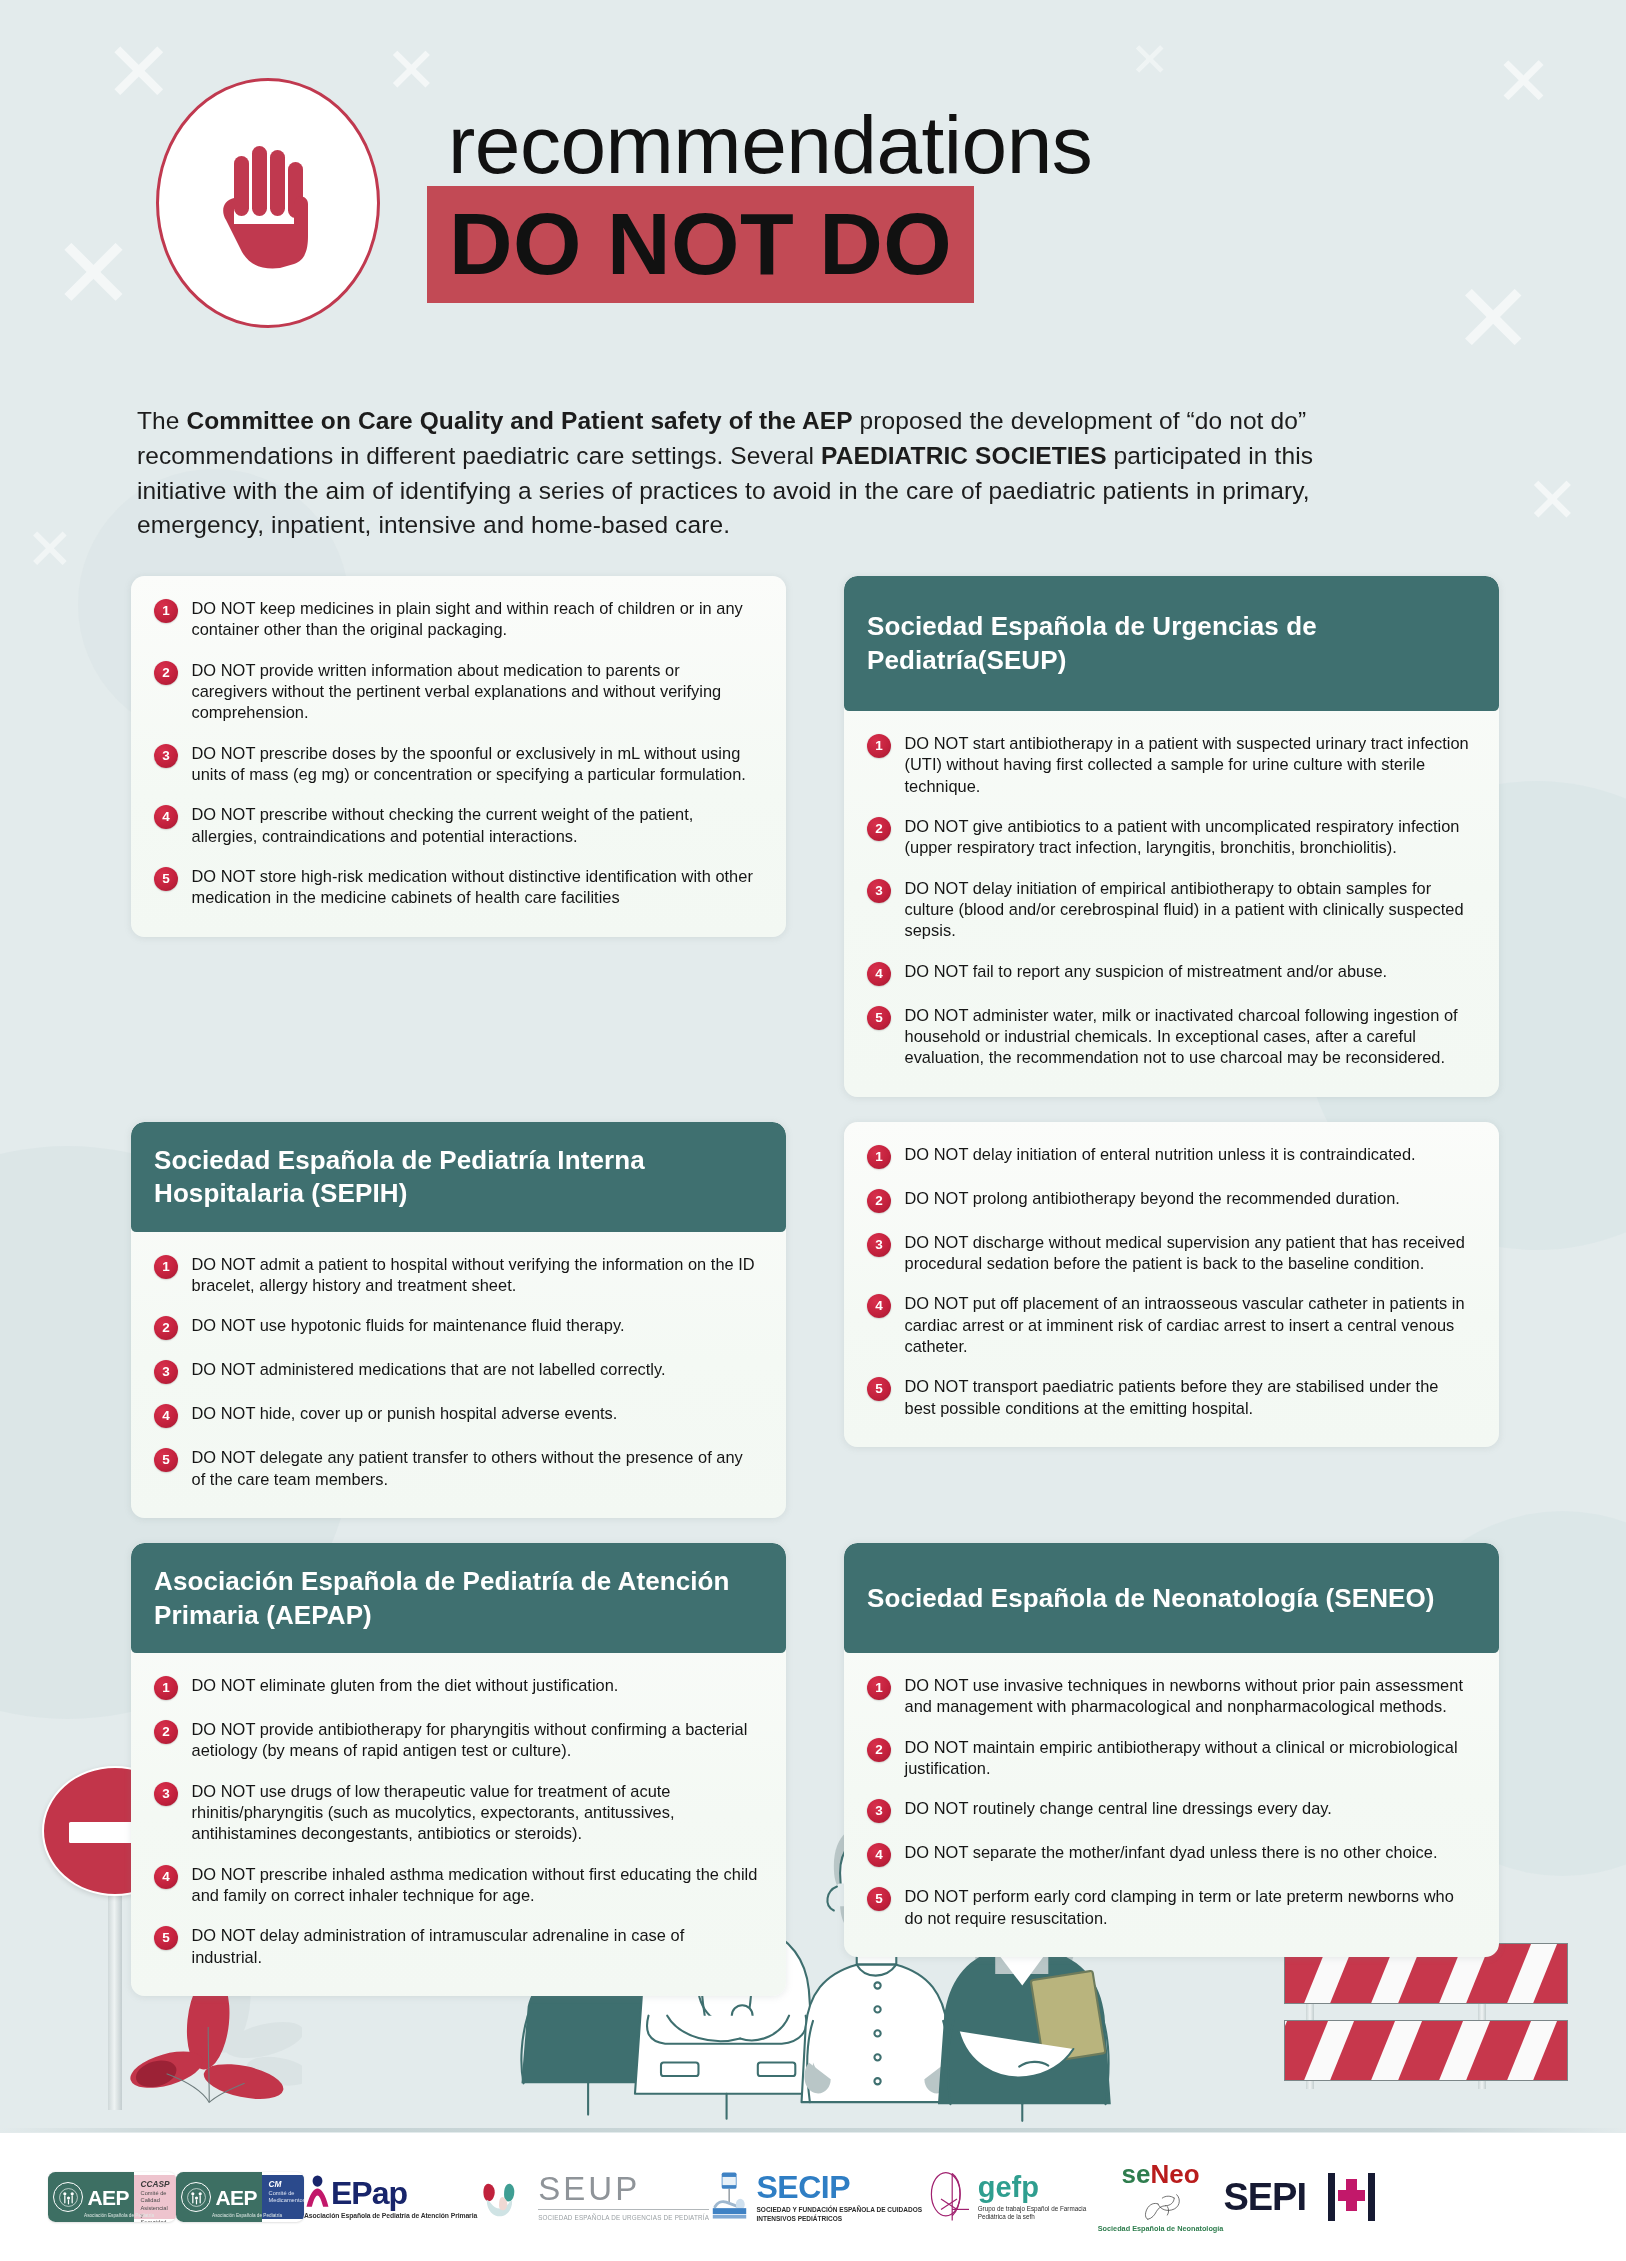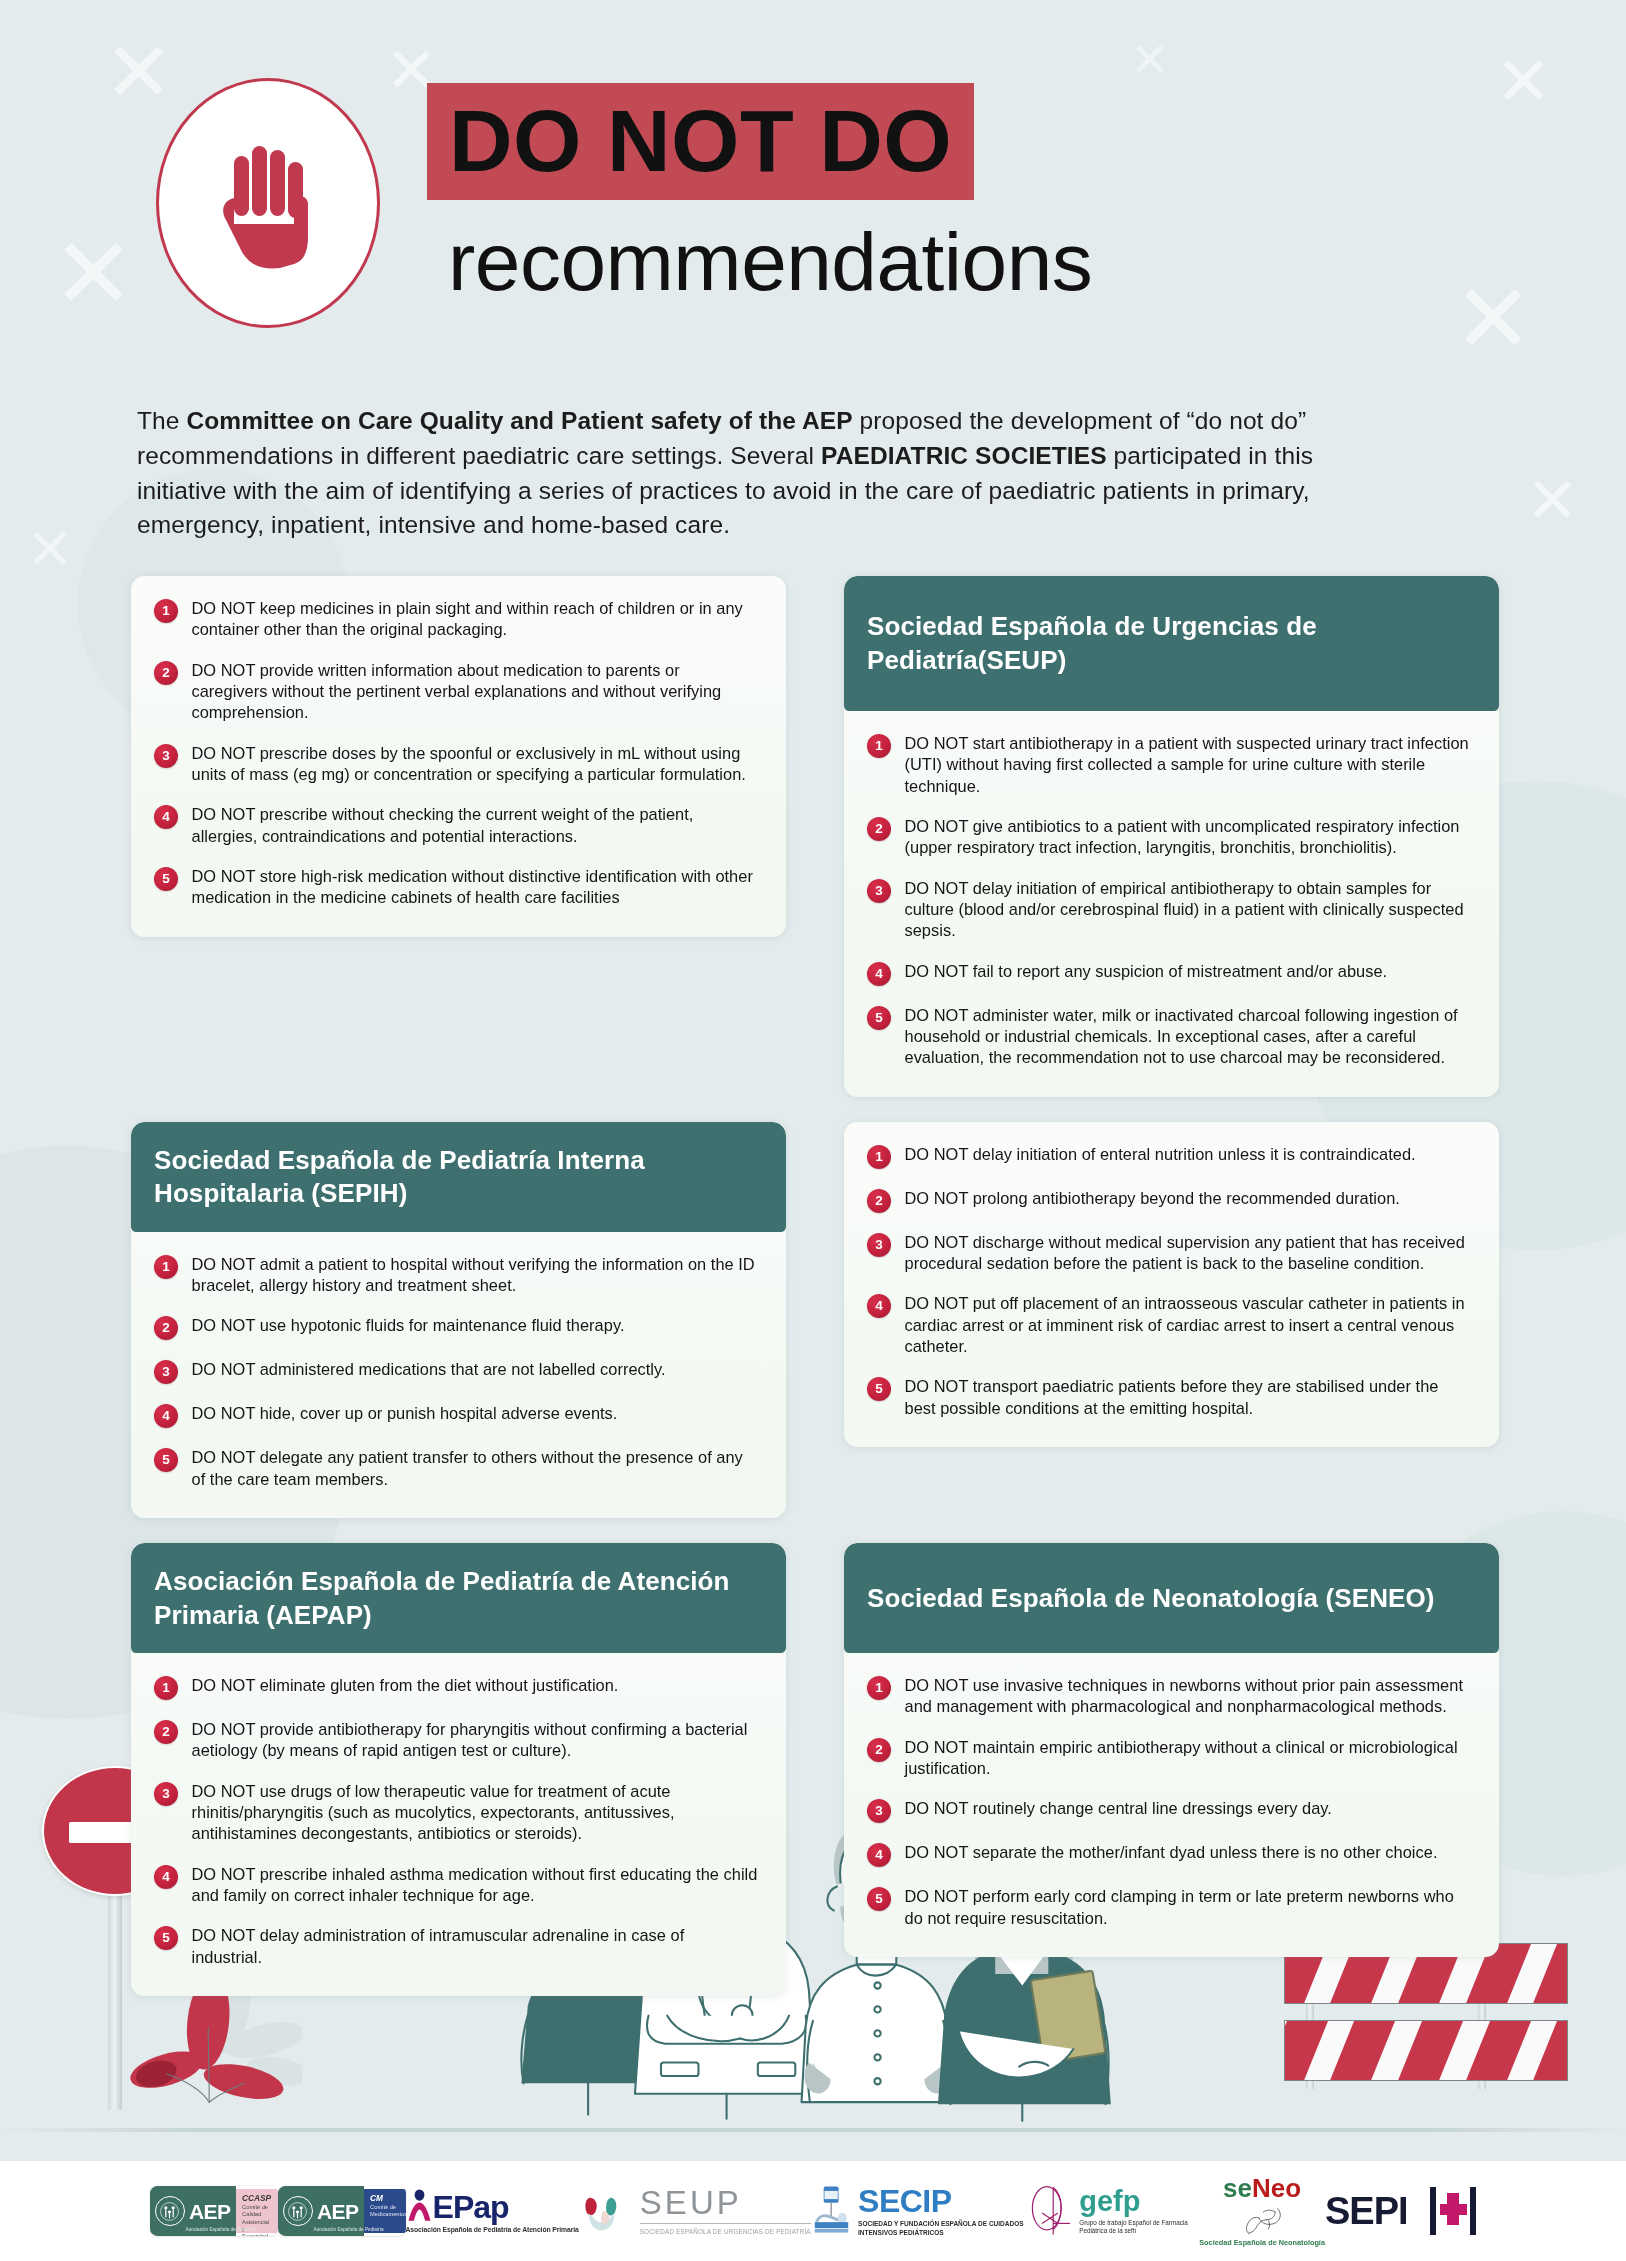--- a/index.html
+++ b/index.html
@@ -197,24 +197,24 @@
     overflow: hidden;
   }
   .barrier-plank .stripe {
     position: absolute; top: -21px; width: 38px; height: 109px;
     background: #c7374c; transform: rotate(22deg);
   }
 
   
   #footer {
     position: absolute;
-    left: 0; bottom: 0; width: 1626px; height: 100px;
+    left: 0; bottom: 0; width: 1626px; height: 128px;
     background: #ffffff;
     z-index: 4;
-    display: flex; align-items: center; justify-content: center;
+    display: flex; align-items: center; justify-content: flex-start;
     padding: 0 48px;
   }
   .logo { display: flex; align-items: center; }
 
   .aep-card { width: 128px; border-radius: 7.3px; overflow: hidden; box-shadow: 0 0.5px 2.1px rgba(0,0,0,.12); }
   .aep-top {
     background: #3d6f63; height: 50px; display: flex; align-items: center; gap: 4.2px;
     padding: 0 5.2px; position: relative;
   }
   .aep-seal {
@@ -284,22 +284,22 @@
         <rect x="26" y="28" width="15" height="60" rx="7.5"></rect>
         <rect x="44" y="18" width="15" height="70" rx="7.5"></rect>
         <rect x="62" y="22" width="15" height="66" rx="7.5"></rect>
         <rect x="80" y="34" width="15" height="56" rx="7.5"></rect>
         <path d="M26 70 C16 72 12 82 18 92 L34 124 C42 138 56 142 72 140 L86 136 C98 132 100 120 100 108 L100 76 C100 66 86 66 86 76 L86 96 L26 96 Z"></path>
       </g>
     </svg>
   </div>
 
   <div id="title-block">
+    <span id="recommendations">recommendations</span>
     <span id="do-not-do">DO NOT DO</span>
-    <span id="recommendations">recommendations</span>
   </div>
 </div>
 
 <p id="intro">
   <span>The </span><b>Committee on Care Quality and Patient safety of the AEP</b><span> proposed the development of “do not do” recommendations in different paediatric care settings. Several </span><b>PAEDIATRIC SOCIETIES</b><span> participated in this initiative with the aim of identifying a series of practices to avoid in the care of paediatric patients in primary, emergency, inpatient, intensive and home-based care.</span>
 </p>
 
 <div id="cards">
 
   <div class="card">

